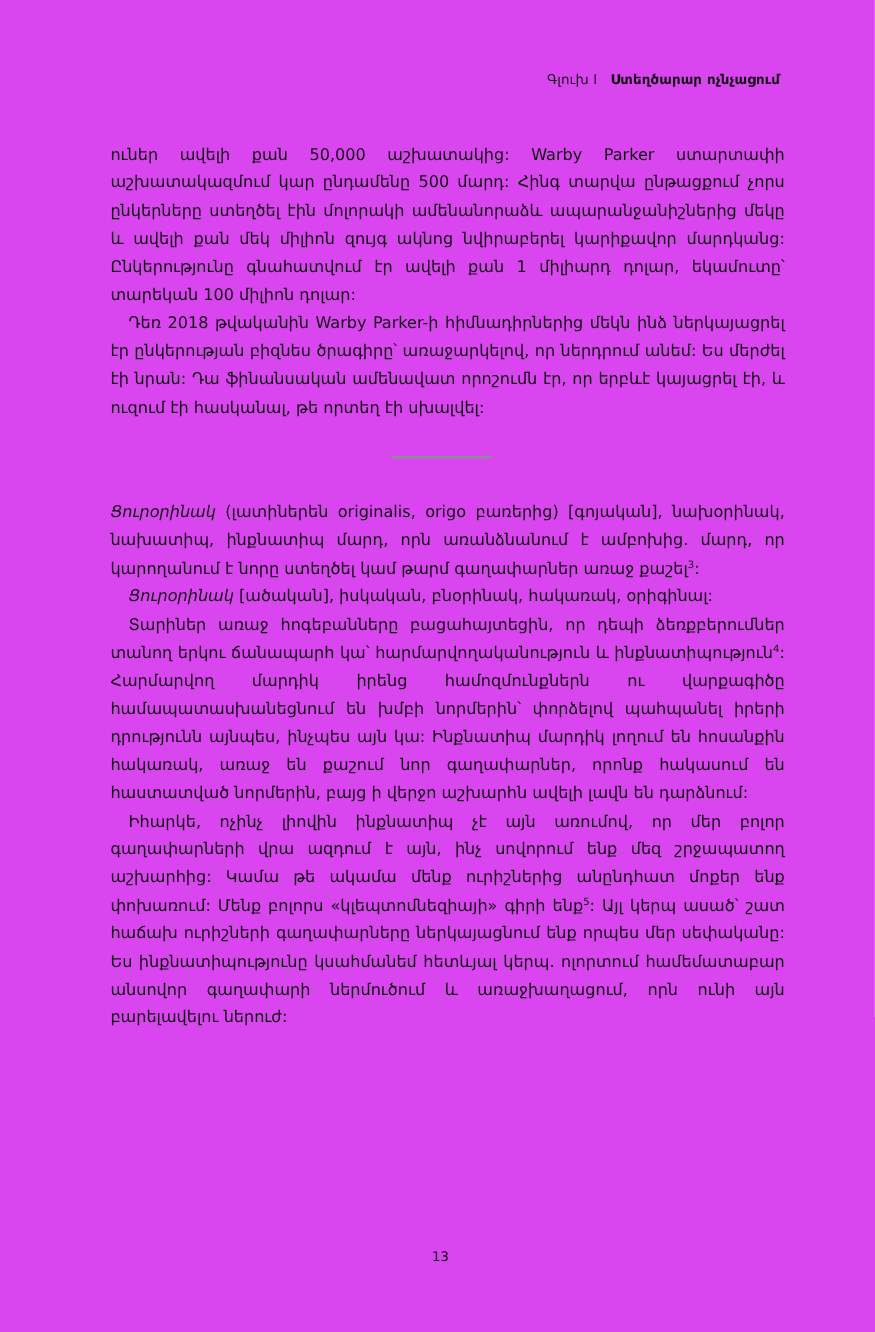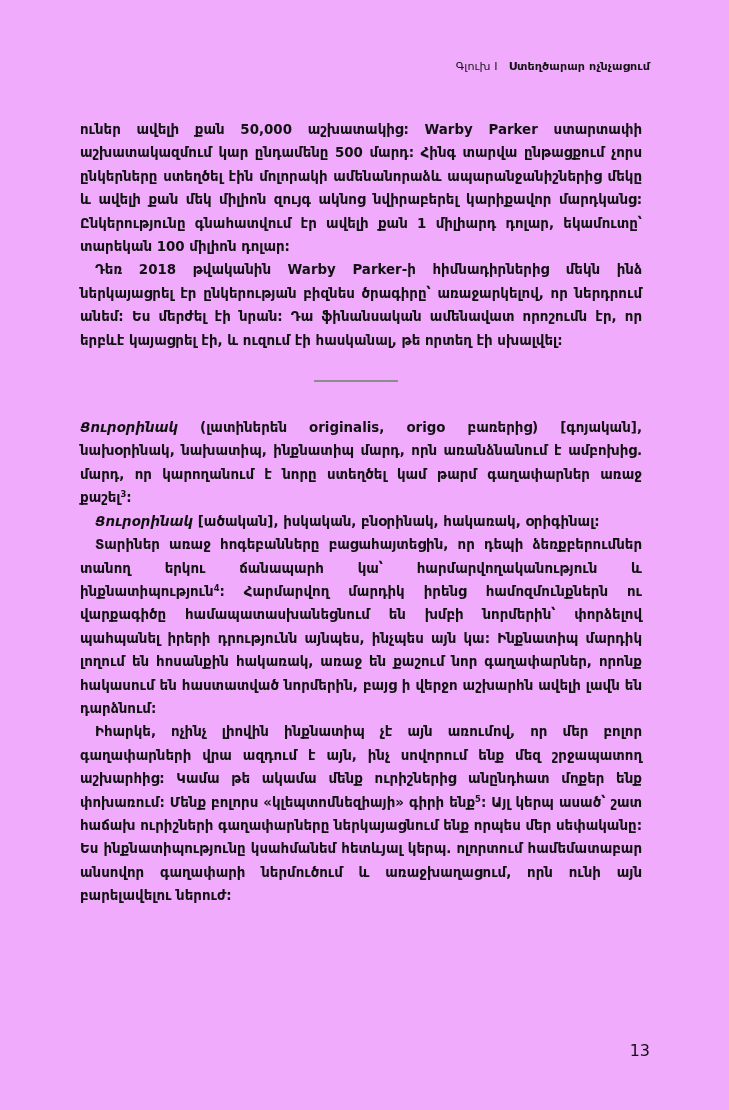--- a/index.html
+++ b/index.html
@@ -12,21 +12,21 @@
     height: 1110px;
     position: relative;
     font-family: "DejaVu Sans", sans-serif;
     color: #111111;
     overflow: hidden;
   }
 
   .page {
     position: absolute;
     inset: 0;
-    background: #f0abfc;
+    background: #d946ef;
   }
 
   
   .running-head {
     position: absolute;
     top: 60px;
     left: 84px;
     right: 79px;
     text-align: right;
     font-size: 11.2px;
@@ -39,23 +39,22 @@
   }
   .running-head .chapter-title {
     font-weight: 700;
     margin-left: 11px;
   }
 
   
   .column {
     position: absolute;
     top: 118px;
-    left: 80px;
+    left: 92px;
     width: 562px;
-    font-weight: bold;
   }
 
   p.body-text {
     margin: 0;
     font-size: 13.4px;
     line-height: 23.4px;
     text-align: justify;
     text-justify: inter-word;
     color: #111111;
     hyphens: manual;
@@ -88,22 +87,22 @@
     height: 2px;
     background: #8d8d90;
   }
 
   
   .folio {
     position: absolute;
     left: 84px;
     right: 79px;
     top: 1041px;
-    text-align: right;
-    font-size: 16px;
+    text-align: center;
+    font-size: 11px;
     color: #111111;
   }
 </style>
 </head>
 <body>
 
 <div class="page">
 
   <div class="running-head">
     <span class="chapter-label">Գլուխ I</span><span class="chapter-title">Ստեղծարար ոչնչացում</span>

